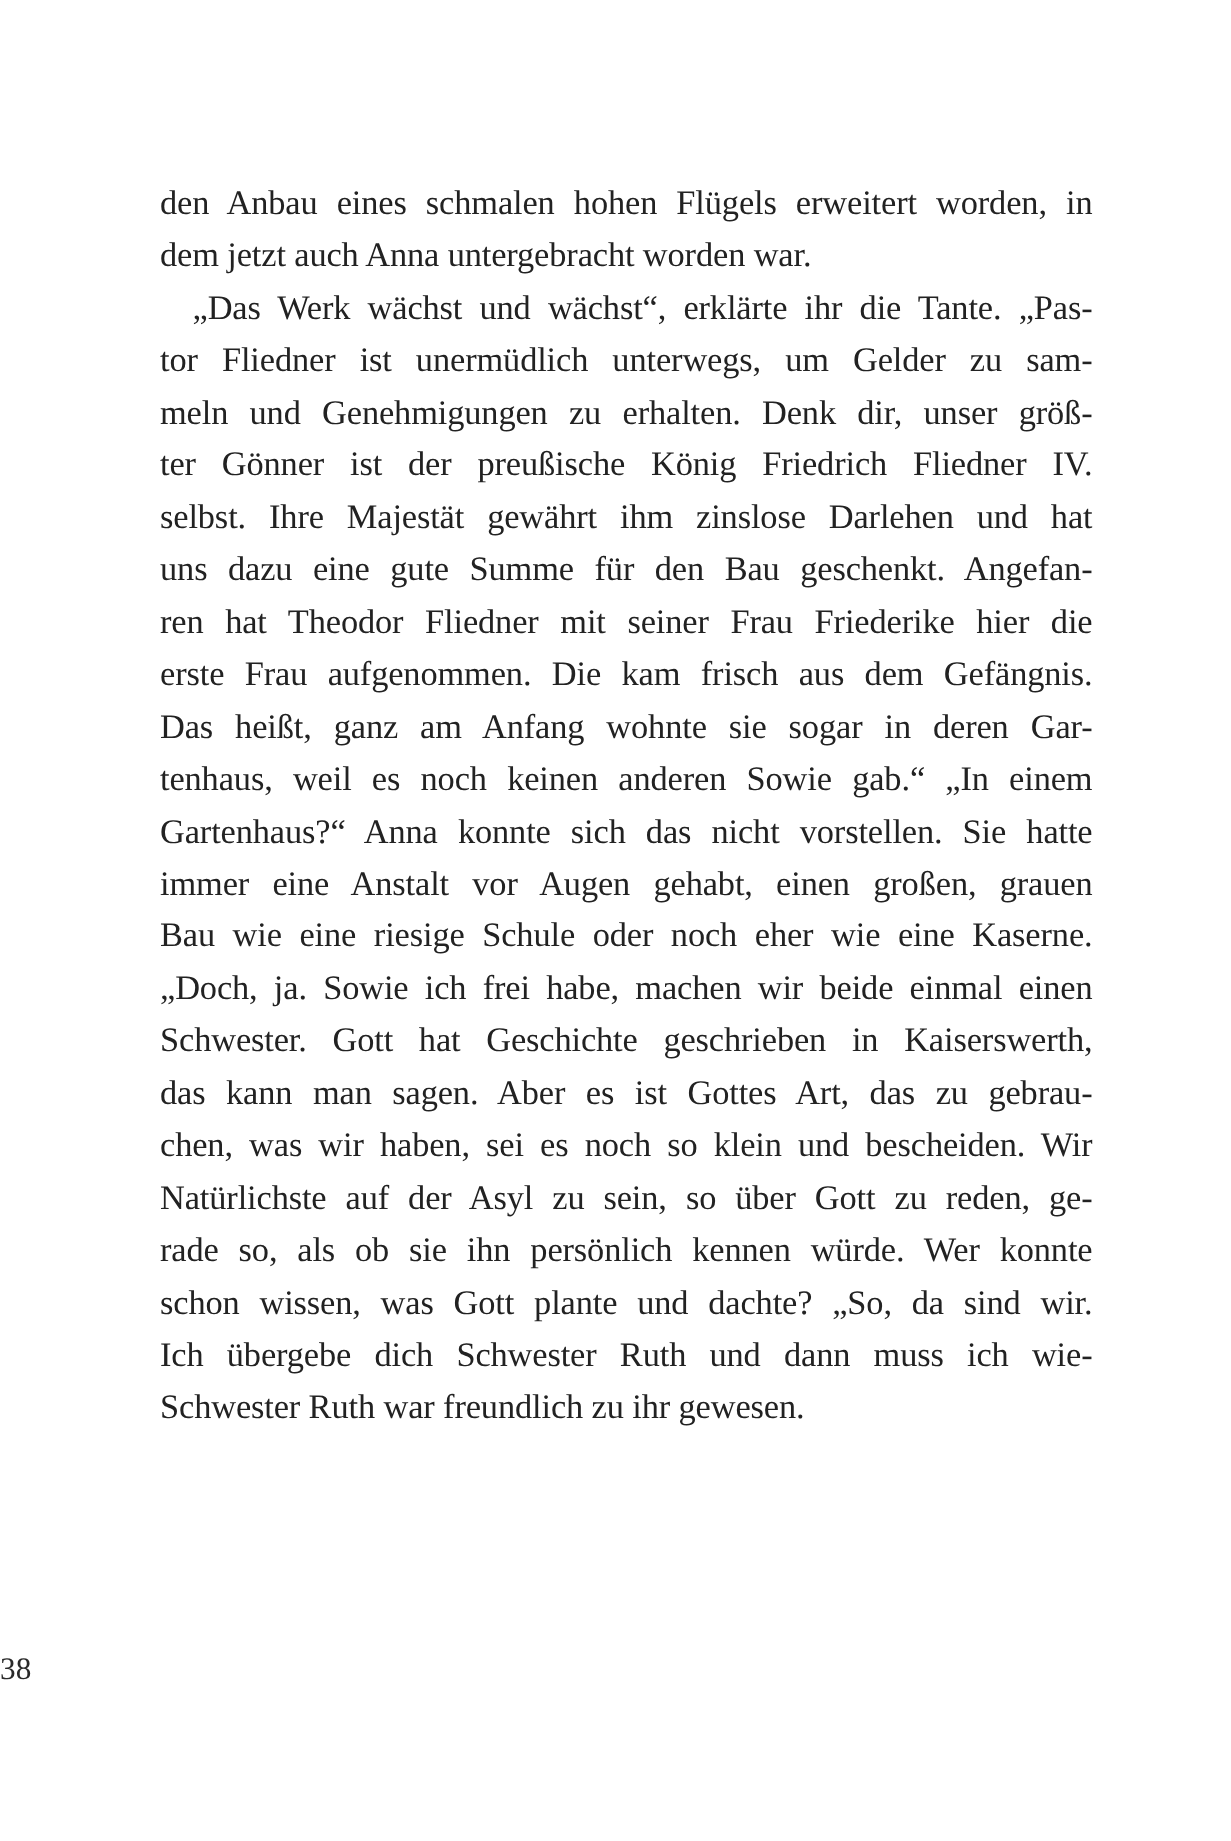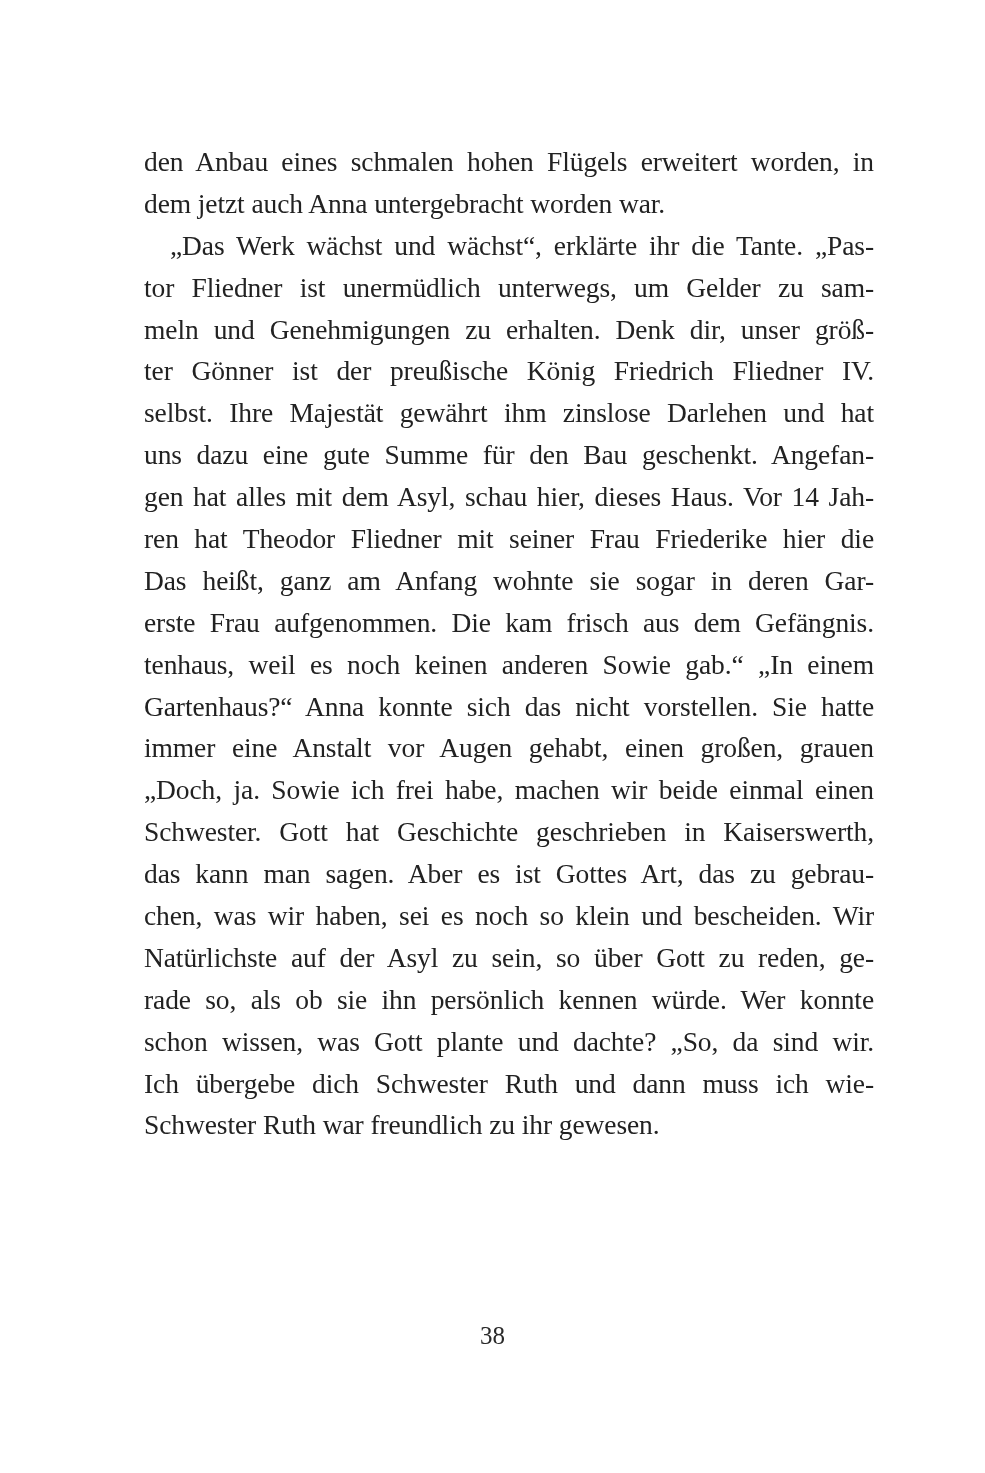--- a/index.html
+++ b/index.html
@@ -24,58 +24,57 @@
     line-height: 41.9px;
     color: #222222;
     letter-spacing: -0.1px;
   }
   .line {
     text-align: justify;
     text-align-last: justify;
     white-space: normal;
     height: 41.9px;
     overflow: hidden;
-    margin-left: 16px;
   }
   .line.para-end {
     text-align-last: left;
   }
   .line.indent {
     text-indent: 26px;
   }
   .page-number {
     position: absolute;
     left: 0;
     top: 1322px;
     width: 100%;
-    text-align: center;
+    text-align: left;
     font-size: 25px;
     color: #2a2a2a;
   }
 </style>
 </head>
 <body>
 
 <div class="page">
   <div class="text-block" id="text-block">
       <div class="line">den Anbau eines schmalen hohen Flügels erweitert worden, in</div>
       <div class="line para-end">dem jetzt auch Anna untergebracht worden war.</div>
       <div class="line indent">„Das Werk wächst und wächst“, erklärte ihr die Tante. „Pas-</div>
       <div class="line">tor Fliedner ist unermüdlich unterwegs, um Gelder zu sam-</div>
       <div class="line">meln und Genehmigungen zu erhalten. Denk dir, unser größ-</div>
       <div class="line">ter Gönner ist der preußische König Friedrich Fliedner IV.</div>
       <div class="line">selbst. Ihre Majestät gewährt ihm zinslose Darlehen und hat</div>
       <div class="line">uns dazu eine gute Summe für den Bau geschenkt. Angefan-</div>
-      <div class="line">gen hat alles mit dem Asyl, schau hier, dieses Haus. Vor 14 Jah-</div>
       <div class="line">ren hat Theodor Fliedner mit seiner Frau Friederike hier die</div>
+      <div class="line">erste Frau aufgenommen. Die kam frisch aus dem Gefängnis.</div>
       <div class="line">Das heißt, ganz am Anfang wohnte sie sogar in deren Gar-</div>
-      <div class="line">erste Frau aufgenommen. Die kam frisch aus dem Gefängnis.</div>
       <div class="line">tenhaus, weil es noch keinen anderen Sowie gab.“ „In einem</div>
       <div class="line">Gartenhaus?“ Anna konnte sich das nicht vorstellen. Sie hatte</div>
       <div class="line">immer eine Anstalt vor Augen gehabt, einen großen, grauen</div>
+      <div class="line">Bau wie eine riesige Schule oder noch eher wie eine Kaserne.</div>
       <div class="line">„Doch, ja. Sowie ich frei habe, machen wir beide einmal einen</div>
       <div class="line">Schwester. Gott hat Geschichte geschrieben in Kaiserswerth,</div>
       <div class="line">das kann man sagen. Aber es ist Gottes Art, das zu gebrau-</div>
       <div class="line">chen, was wir haben, sei es noch so klein und bescheiden. Wir</div>
       <div class="line">Natürlichste auf der Asyl zu sein, so über Gott zu reden, ge-</div>
       <div class="line">rade so, als ob sie ihn persönlich kennen würde. Wer konnte</div>
       <div class="line">schon wissen, was Gott plante und dachte? „So, da sind wir.</div>
       <div class="line">Ich übergebe dich Schwester Ruth und dann muss ich wie-</div>
       <div class="line para-end">Schwester Ruth war freundlich zu ihr gewesen.</div>
     </div>

